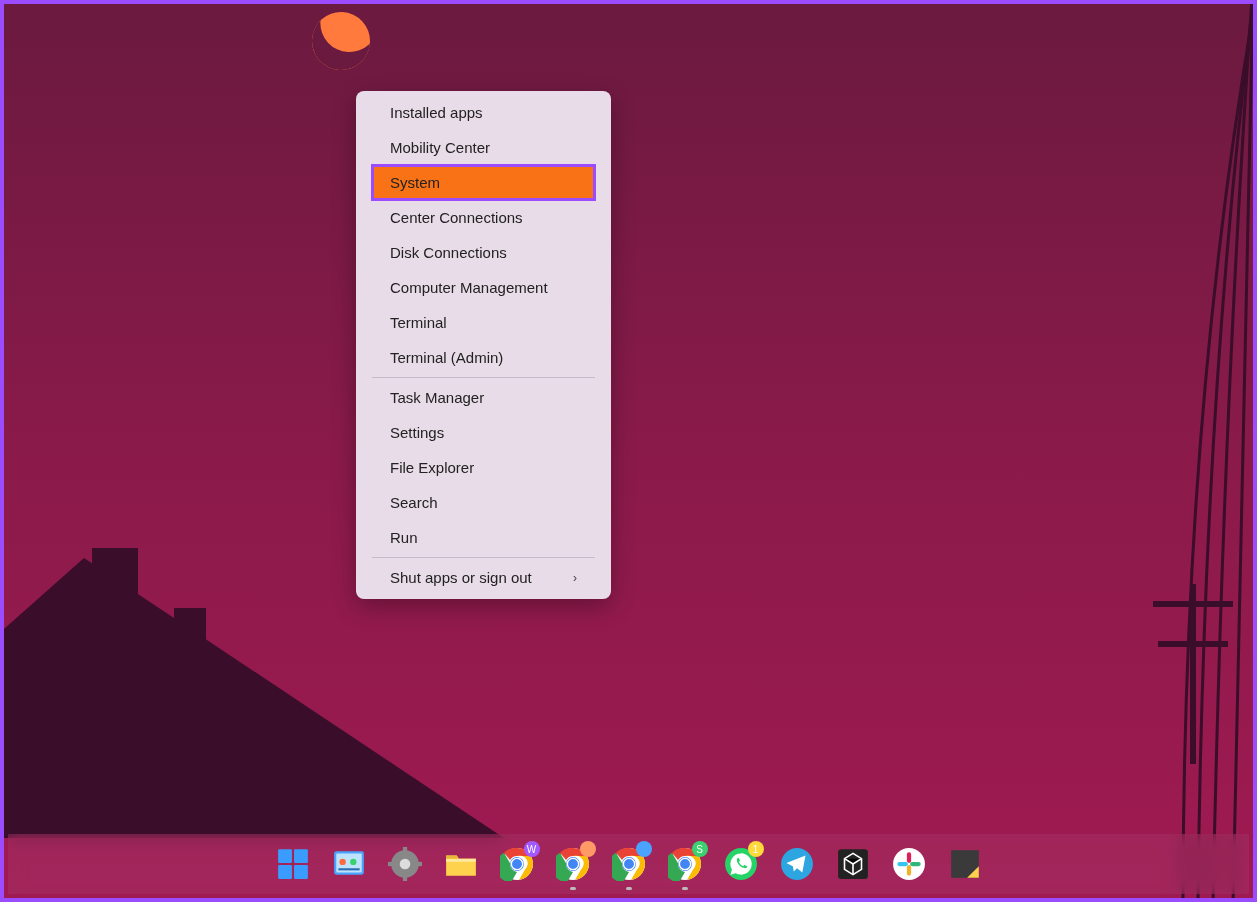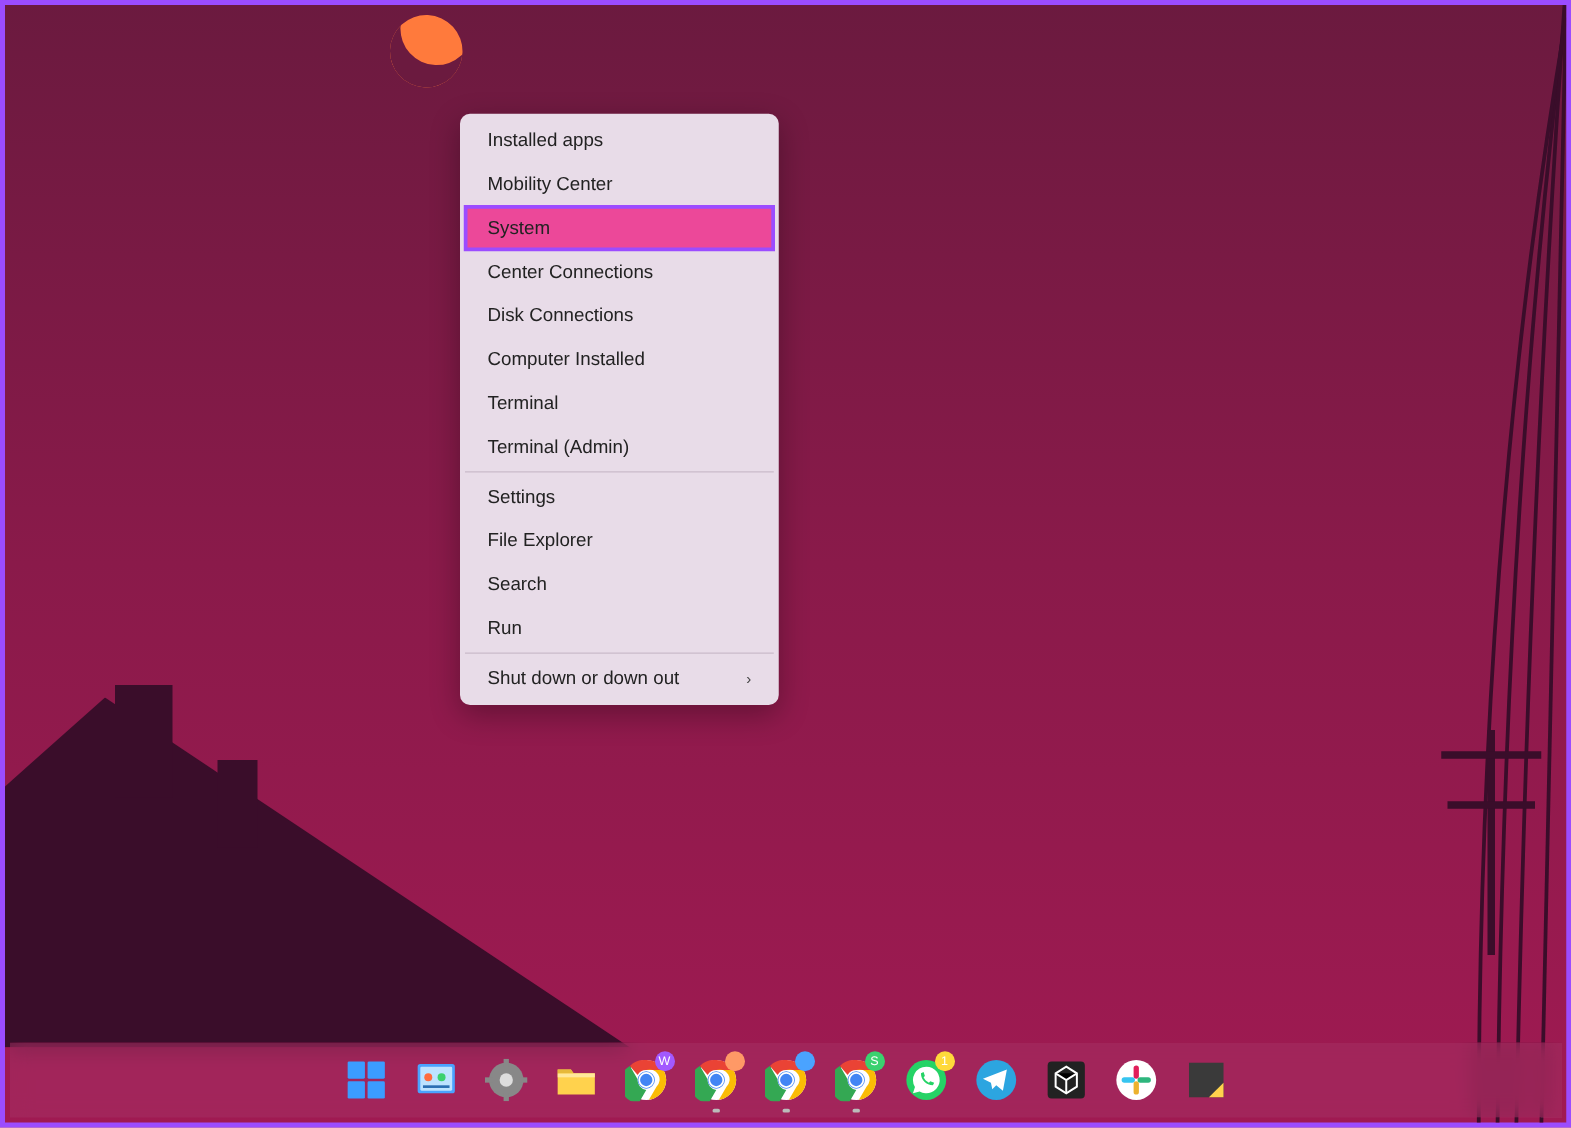--- a/index.html
+++ b/index.html
@@ -42,42 +42,42 @@
   width: 400px;
   height: 900px;
   pointer-events: none;
 }
 .wires svg { width:100%; height:100%; }
 
 
 .ctxmenu {
   position: absolute;
   top: 87px;
-  left: 364px;
+  left: 352px;
   width: 255px;
   background: #e8dce8;
   border-radius: 8px;
-  padding: 4px 4px;
+  padding: 4px 16px;
   box-shadow: 0 8px 24px rgba(0,0,0,0.3);
   text-align: right;
 }
 .ctxmenu .item {
   padding: 9px 18px;
   font-size: 15px;
   color: #222;
   cursor: default;
   display: flex;
   justify-content: space-between;
   align-items: center;
 }
 .ctxmenu .sep { height:1px; background:#c9bac9; margin:2px 0; }
 .ctxmenu .highlight {
   outline: 3px solid #9b4cff;
   outline-offset: -2px;
-  background: #ec4899;
+  background: #f97316;
 }
 .chev { font-size: 12px; color:#444; }
 
 
 .taskbar {
   position: absolute;
   left: 4px; right: 4px; bottom: 4px;
   height: 60px;
   background: rgba(170, 60, 110, 0.35);
   backdrop-filter: blur(8px);
@@ -150,44 +150,47 @@
     <div class="item highlight">
       <span>System</span>
     </div>
     <div class="item">
       <span>Center Connections</span>
     </div>
     <div class="item">
       <span>Disk Connections</span>
     </div>
     <div class="item">
-      <span>Computer Installed</span>
+      <span>Computer Management</span>
     </div>
     <div class="item">
       <span>Terminal</span>
     </div>
     <div class="item">
       <span>Terminal (Admin)</span>
     </div>
     <div class="sep"></div>
     <div class="item">
+      <span>Task Manager</span>
+    </div>
+    <div class="item">
       <span>Settings</span>
     </div>
     <div class="item">
       <span>File Explorer</span>
     </div>
     <div class="item">
       <span>Search</span>
     </div>
     <div class="item">
       <span>Run</span>
     </div>
     <div class="sep"></div>
     <div class="item">
-      <span>Shut down or down out</span>
+      <span>Shut apps or sign out</span>
       <span class="chev">›</span>
     </div>
   </div>
 
 <div class="taskbar" id="taskbar">
     <div class="tbicon">
       <svg viewBox="0 0 32 32">
         <g fill="#3b9cff">
           <rect x="2" y="2" width="13" height="13" rx="1"></rect>
           <rect x="17" y="2" width="13" height="13" rx="1"></rect>

